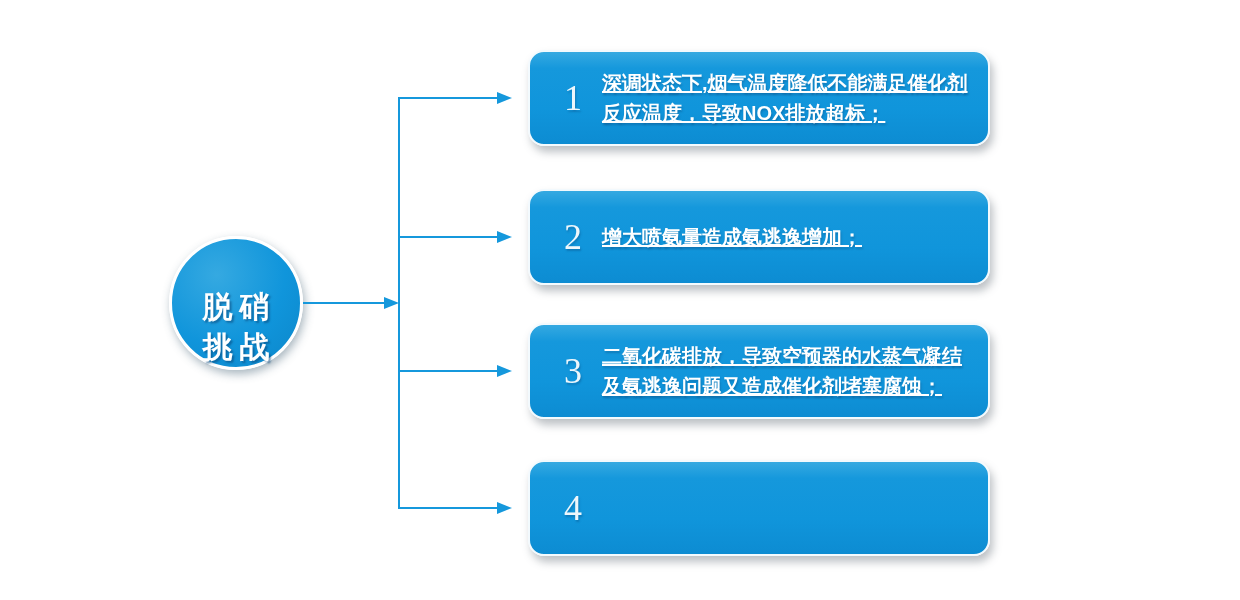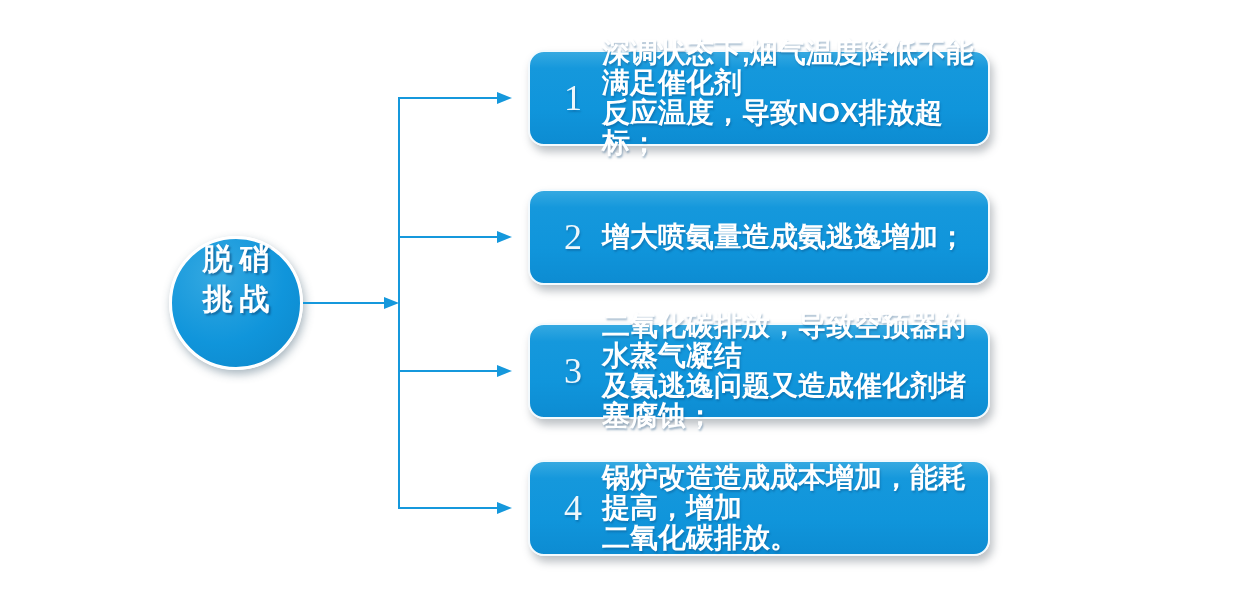--- a/index.html
+++ b/index.html
@@ -25,21 +25,21 @@
     height: 134px;
     border-radius: 50%;
     background: radial-gradient(circle at 35% 28%,
                 var(--accent-light, #35A9E1) 0%,
                 var(--accent, #1095DB) 55%,
                 var(--accent-deep, #0C86C9) 100%);
     border: 3px solid #ffffff;
     box-sizing: border-box;
     box-shadow: 2px 4px 10px rgba(60, 90, 110, 0.45);
     display: flex;
-    align-items: flex-start;
+    align-items: flex-end;
     justify-content: center;
   }
   .root-label {
     color: var(--text, #ffffff);
     font-size: 30px;
     font-weight: bold;
     line-height: 40px;
     letter-spacing: 7px;
     padding-left: 7px;
     text-align: center;
@@ -84,25 +84,26 @@
     flex: 0 0 34px;
     text-align: center;
     font-family: "Liberation Serif", "DejaVu Serif", serif;
     font-size: 36px;
     color: rgba(255, 255, 255, 0.93);
     text-shadow: 1px 2px 2px rgba(10, 70, 120, 0.35);
     margin-right: 12px;
   }
   .challenge-text {
     color: var(--text, #ffffff);
-    font-size: 28px;
+    font-size: 20px;
     font-weight: bold;
     line-height: 30px;
     white-space: pre-line;
     text-shadow: 1px 2px 2px rgba(10, 70, 120, 0.35);
+    text-decoration: underline;
   }
 </style>
 </head>
 <body>
 
 <div class="canvas">
 
   <div class="root-circle">
     <div class="root-label">脱硝
 挑战</div>
@@ -137,17 +138,15 @@
   </div>
 
   <div class="challenge-box" style="top:323px;">
     <div class="challenge-number">3</div>
     <div class="challenge-text">二氧化碳排放，导致空预器的水蒸气凝结
 及氨逃逸问题又造成催化剂堵塞腐蚀；</div>
   </div>
 
   <div class="challenge-box" style="top:460px;">
     <div class="challenge-number">4</div>
-    <div class="challenge-text">锅炉改造造成成本增加，能耗提高，增加
-二氧化碳排放。</div>
   </div>
 
 </div>
 
 </body></html>

